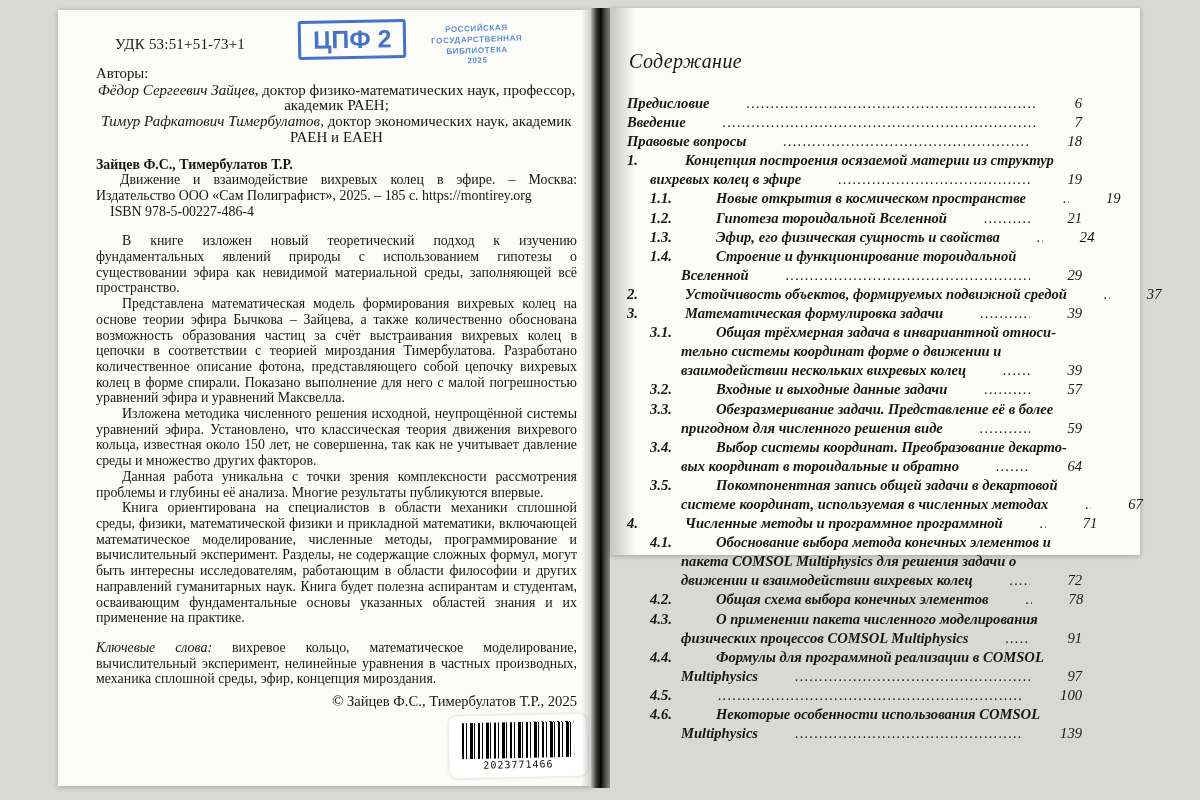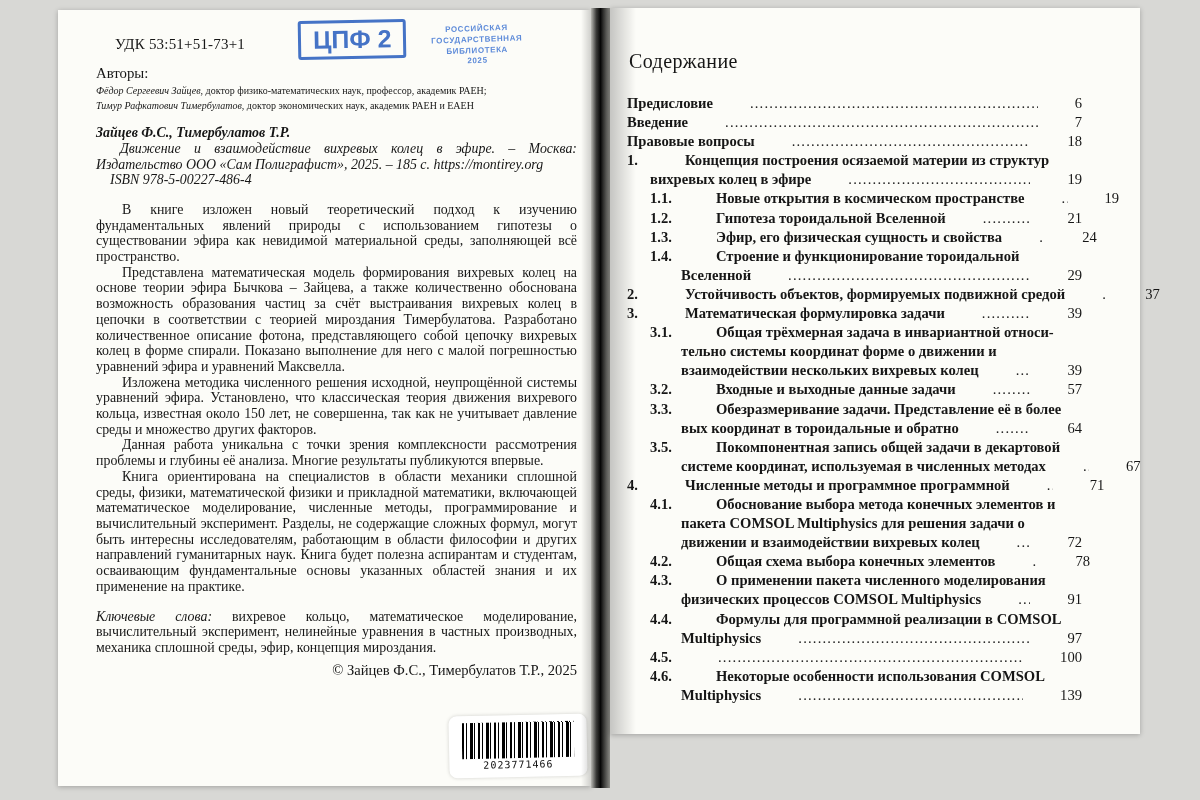--- a/index.html
+++ b/index.html
@@ -1,38 +1,38 @@
 <!DOCTYPE html>
 <html lang="ru"><head>
 <meta charset="utf-8">
 <style>
   html,body{margin:0;padding:0;background:#d8d8d5;overflow:hidden;}
   .scene{position:relative;width:1200px;height:800px;background:#d8d8d5;font-family:"Liberation Serif","DejaVu Serif",serif;color:#161616;}
   .page{position:absolute;background:#fcfcf8;}
   .left-page{left:58px;top:10px;width:533px;height:776px;box-shadow:0 1px 5px rgba(0,0,0,.25);}
   .left-page::after{content:"";position:absolute;right:0;top:0;bottom:0;width:10px;background:linear-gradient(to right,rgba(0,0,0,0),rgba(0,0,0,.18));}
   .spine{position:absolute;left:591px;top:8px;width:19px;height:780px;background:linear-gradient(90deg,#b9b9b4 0%,#3a3a38 28%,#060606 50%,#2e2e2c 64%,#8b8b86 100%);}
-  .right-page{left:610px;top:8px;width:530px;height:726px;box-shadow:0 1px 5px rgba(0,0,0,.25);}
+  .right-page{left:610px;top:8px;width:530px;height:547px;box-shadow:0 1px 5px rgba(0,0,0,.25);font-style:italic;}
   .right-page::before{content:"";position:absolute;left:0;top:0;bottom:0;width:26px;background:linear-gradient(to right,rgba(0,0,0,.22),rgba(0,0,0,0));}
 
   
   .udk{position:absolute;left:57px;top:26px;font-size:15px;letter-spacing:.2px;}
   .cpf-stamp{position:absolute;left:240px;top:10px;border:3px solid #3668c2;color:#3668c2;border-radius:3px;
              font-family:"Liberation Sans","DejaVu Sans",sans-serif;font-weight:bold;font-size:25px;
              padding:2px 12px;transform:rotate(-1deg);opacity:.92;}
   .lib-stamp{position:absolute;left:358px;top:14px;width:122px;color:#4d7fd6;text-align:center;
              font-family:"Liberation Sans","DejaVu Sans",sans-serif;font-weight:bold;font-size:8px;
              line-height:1.35;letter-spacing:.6px;transform:rotate(-2deg);opacity:.9;}
 
   
   .lp-content{position:absolute;left:38px;top:0;width:481px;padding-top:56px;font-size:13.9px;line-height:15.7px;}
   .authors-heading{text-align:left;font-size:14.8px;margin:0 0 1px 0;}
-  .authors-list{font-size:10px;}
+  .authors-list{text-align:center;font-size:15px;}
   .author-line{margin:0;}
-  .biblio{margin-top:11px;font-style:italic;}
+  .biblio{margin-top:11px;}
   .biblio-authors{font-weight:bold;}
   .biblio-desc{margin:0;text-indent:24px;text-align:justify;}
   .biblio-isbn{padding-left:14px;}
   .annotation{margin-top:14px;}
   .para{margin:0;text-indent:26px;text-align:justify;}
   .keywords{margin-top:14px;text-indent:0;text-align:justify;}
   .copyright{margin-top:7px;text-align:right;font-size:14.6px;}
 
   
   .barcode-label{position:absolute;right:4px;bottom:9px;width:138px;height:62px;background:#fff;border-radius:8px;
@@ -214,22 +214,31 @@
               <span class="toc-text">Входные и выходные данные задачи</span>
               <span class="toc-dots"></span>
               <span class="toc-page">57</span>
             </div>
           </div>
           <div class="toc-entry l1">
             <div class="toc-line first">
               <span class="toc-num">3.3.</span>
               <span class="toc-text">Обезразмеривание задачи. Представление её в более</span>
             </div>
-          </div>
-          <div class="toc-entry l1">
+            <div class="toc-line">
+              <span class="toc-text">пригодном для численного решения виде</span>
+              <span class="toc-dots"></span>
+              <span class="toc-page">59</span>
+            </div>
+          </div>
+          <div class="toc-entry l1">
+            <div class="toc-line first">
+              <span class="toc-num">3.4.</span>
+              <span class="toc-text">Выбор системы координат. Преобразование декарто-</span>
+            </div>
             <div class="toc-line">
               <span class="toc-text">вых координат в тороидальные и обратно</span>
               <span class="toc-dots"></span>
               <span class="toc-page">64</span>
             </div>
           </div>
           <div class="toc-entry l1">
             <div class="toc-line first">
               <span class="toc-num">3.5.</span>
               <span class="toc-text">Покомпонентная запись общей задачи в декартовой</span>

